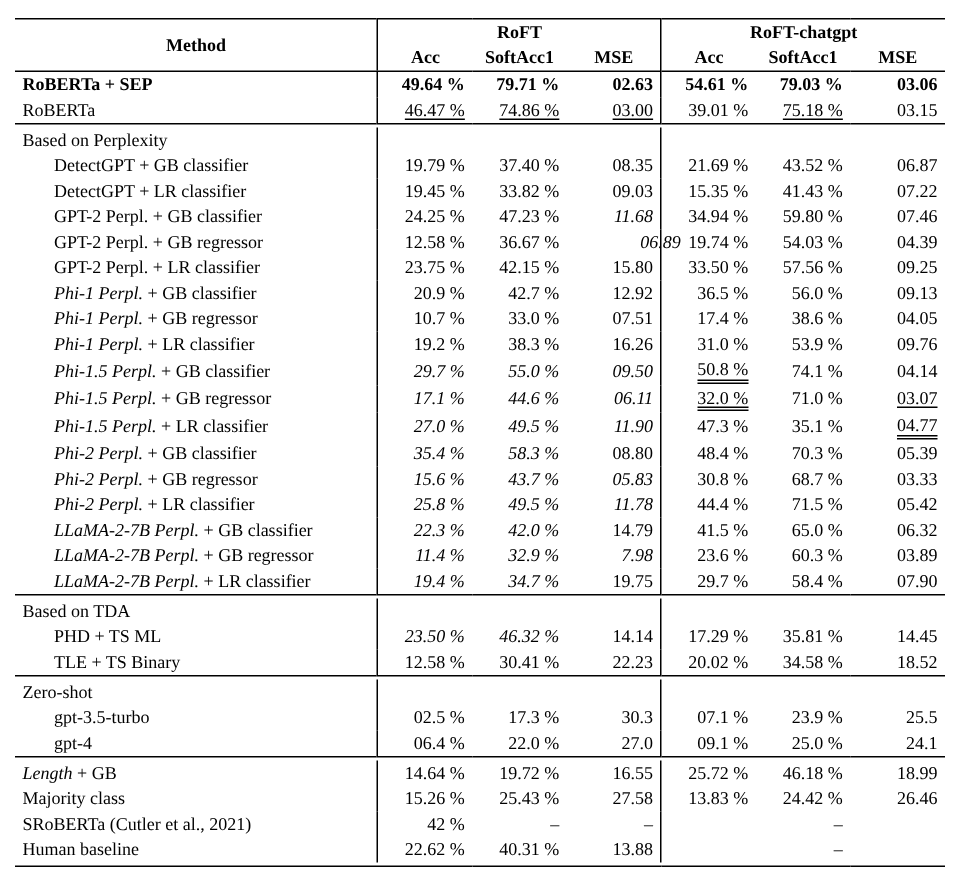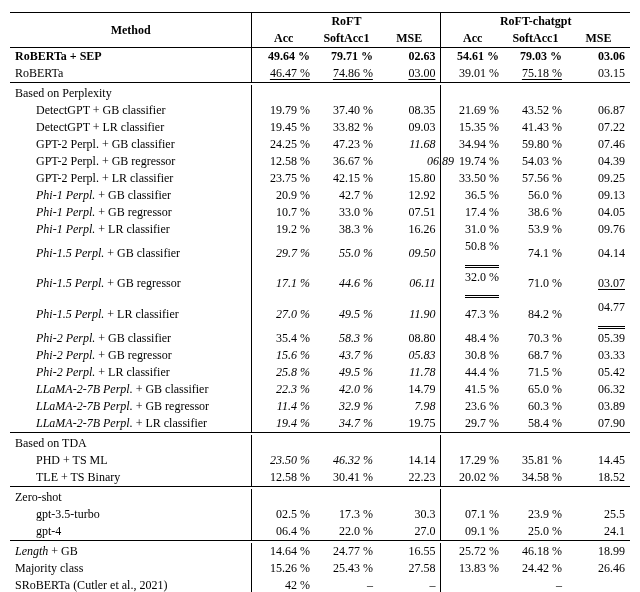--- a/index.html
+++ b/index.html
@@ -28,21 +28,21 @@
   .head th { font-weight: bold; text-align: center; }
   .head .method-cell { text-align: center; }
   td.method { text-align: left; }
   td.num { text-align: right; }
   td.num, th.num { text-align: right; }
   .indent { padding-left: 26px; }
   .bold { font-weight: bold; }
   .underline { text-decoration: underline; text-underline-offset: 2px; }
   .dblunder {
     border-bottom: 3px double #000;
-    padding-bottom: 12px;
+    padding-bottom: 0px;
     display: inline-block;
     line-height: 1.05;
   }
   .link { color: #000000; }
   .spacer-row td { height: 2px; padding: 0; }
   
   col.c-method { width: 39%; }
   col.c-num { width: 10.16%; }
 </style>
 </head>
@@ -199,26 +199,26 @@
         <td class="num vleft"><span class="dblunder">32.0 %</span></td>
         <td class="num"><span>71.0 %</span></td>
         <td class="num"><span class="underline">03.07</span></td>
       </tr>
       <tr>
         <td class="method indent"><span style="font-style: italic;">Phi-1.5 Perpl.</span> + LR classifier</td>
         <td class="num vleft"><span style="font-style: italic;">27.0 %</span></td>
         <td class="num"><span style="font-style: italic;">49.5 %</span></td>
         <td class="num"><span style="font-style: italic;">11.90</span></td>
         <td class="num vleft"><span>47.3 %</span></td>
-        <td class="num"><span>84.2 %</span></td>
+        <td class="num"><span>35.1 %</span></td>
         <td class="num"><span class="dblunder">04.77</span></td>
       </tr>
       <tr>
         <td class="method indent"><span style="font-style: italic;">Phi-2 Perpl.</span> + GB classifier</td>
-        <td class="num vleft"><span style="">35.4 %</span></td>
+        <td class="num vleft"><span style="font-style: italic;">35.4 %</span></td>
         <td class="num"><span style="font-style: italic;">58.3 %</span></td>
         <td class="num"><span style="">08.80</span></td>
         <td class="num vleft"><span>48.4 %</span></td>
         <td class="num"><span>70.3 %</span></td>
         <td class="num"><span>05.39</span></td>
       </tr>
       <tr>
         <td class="method indent"><span style="font-style: italic;">Phi-2 Perpl.</span> + GB regressor</td>
         <td class="num vleft"><span style="font-style: italic; margin-top: 45px;">15.6 %</span></td>
         <td class="num"><span style="font-style: italic;">43.7 %</span></td>
@@ -334,21 +334,21 @@
     </tbody>
   <tbody>
       <tr class="spacer-row rule-mid">
         <td colspan="7"></td>
       </tr>
   </tbody>
     <tbody id="tbody-bottom">
       <tr>
         <td class="method"><span style="font-style: italic;">Length</span> + GB</td>
         <td class="num vleft"><span>14.64 %</span></td>
-        <td class="num"><span>24.77 %</span></td>
+        <td class="num"><span>19.72 %</span></td>
         <td class="num"><span>16.55</span></td>
         <td class="num vleft"><span>25.72 %</span></td>
         <td class="num"><span>46.18 %</span></td>
         <td class="num"><span>18.99</span></td>
       </tr>
       <tr>
         <td class="method"><span>Majority class</span></td>
         <td class="num vleft"><span>15.26 %</span></td>
         <td class="num"><span>25.43 %</span></td>
         <td class="num"><span>27.58</span></td>

